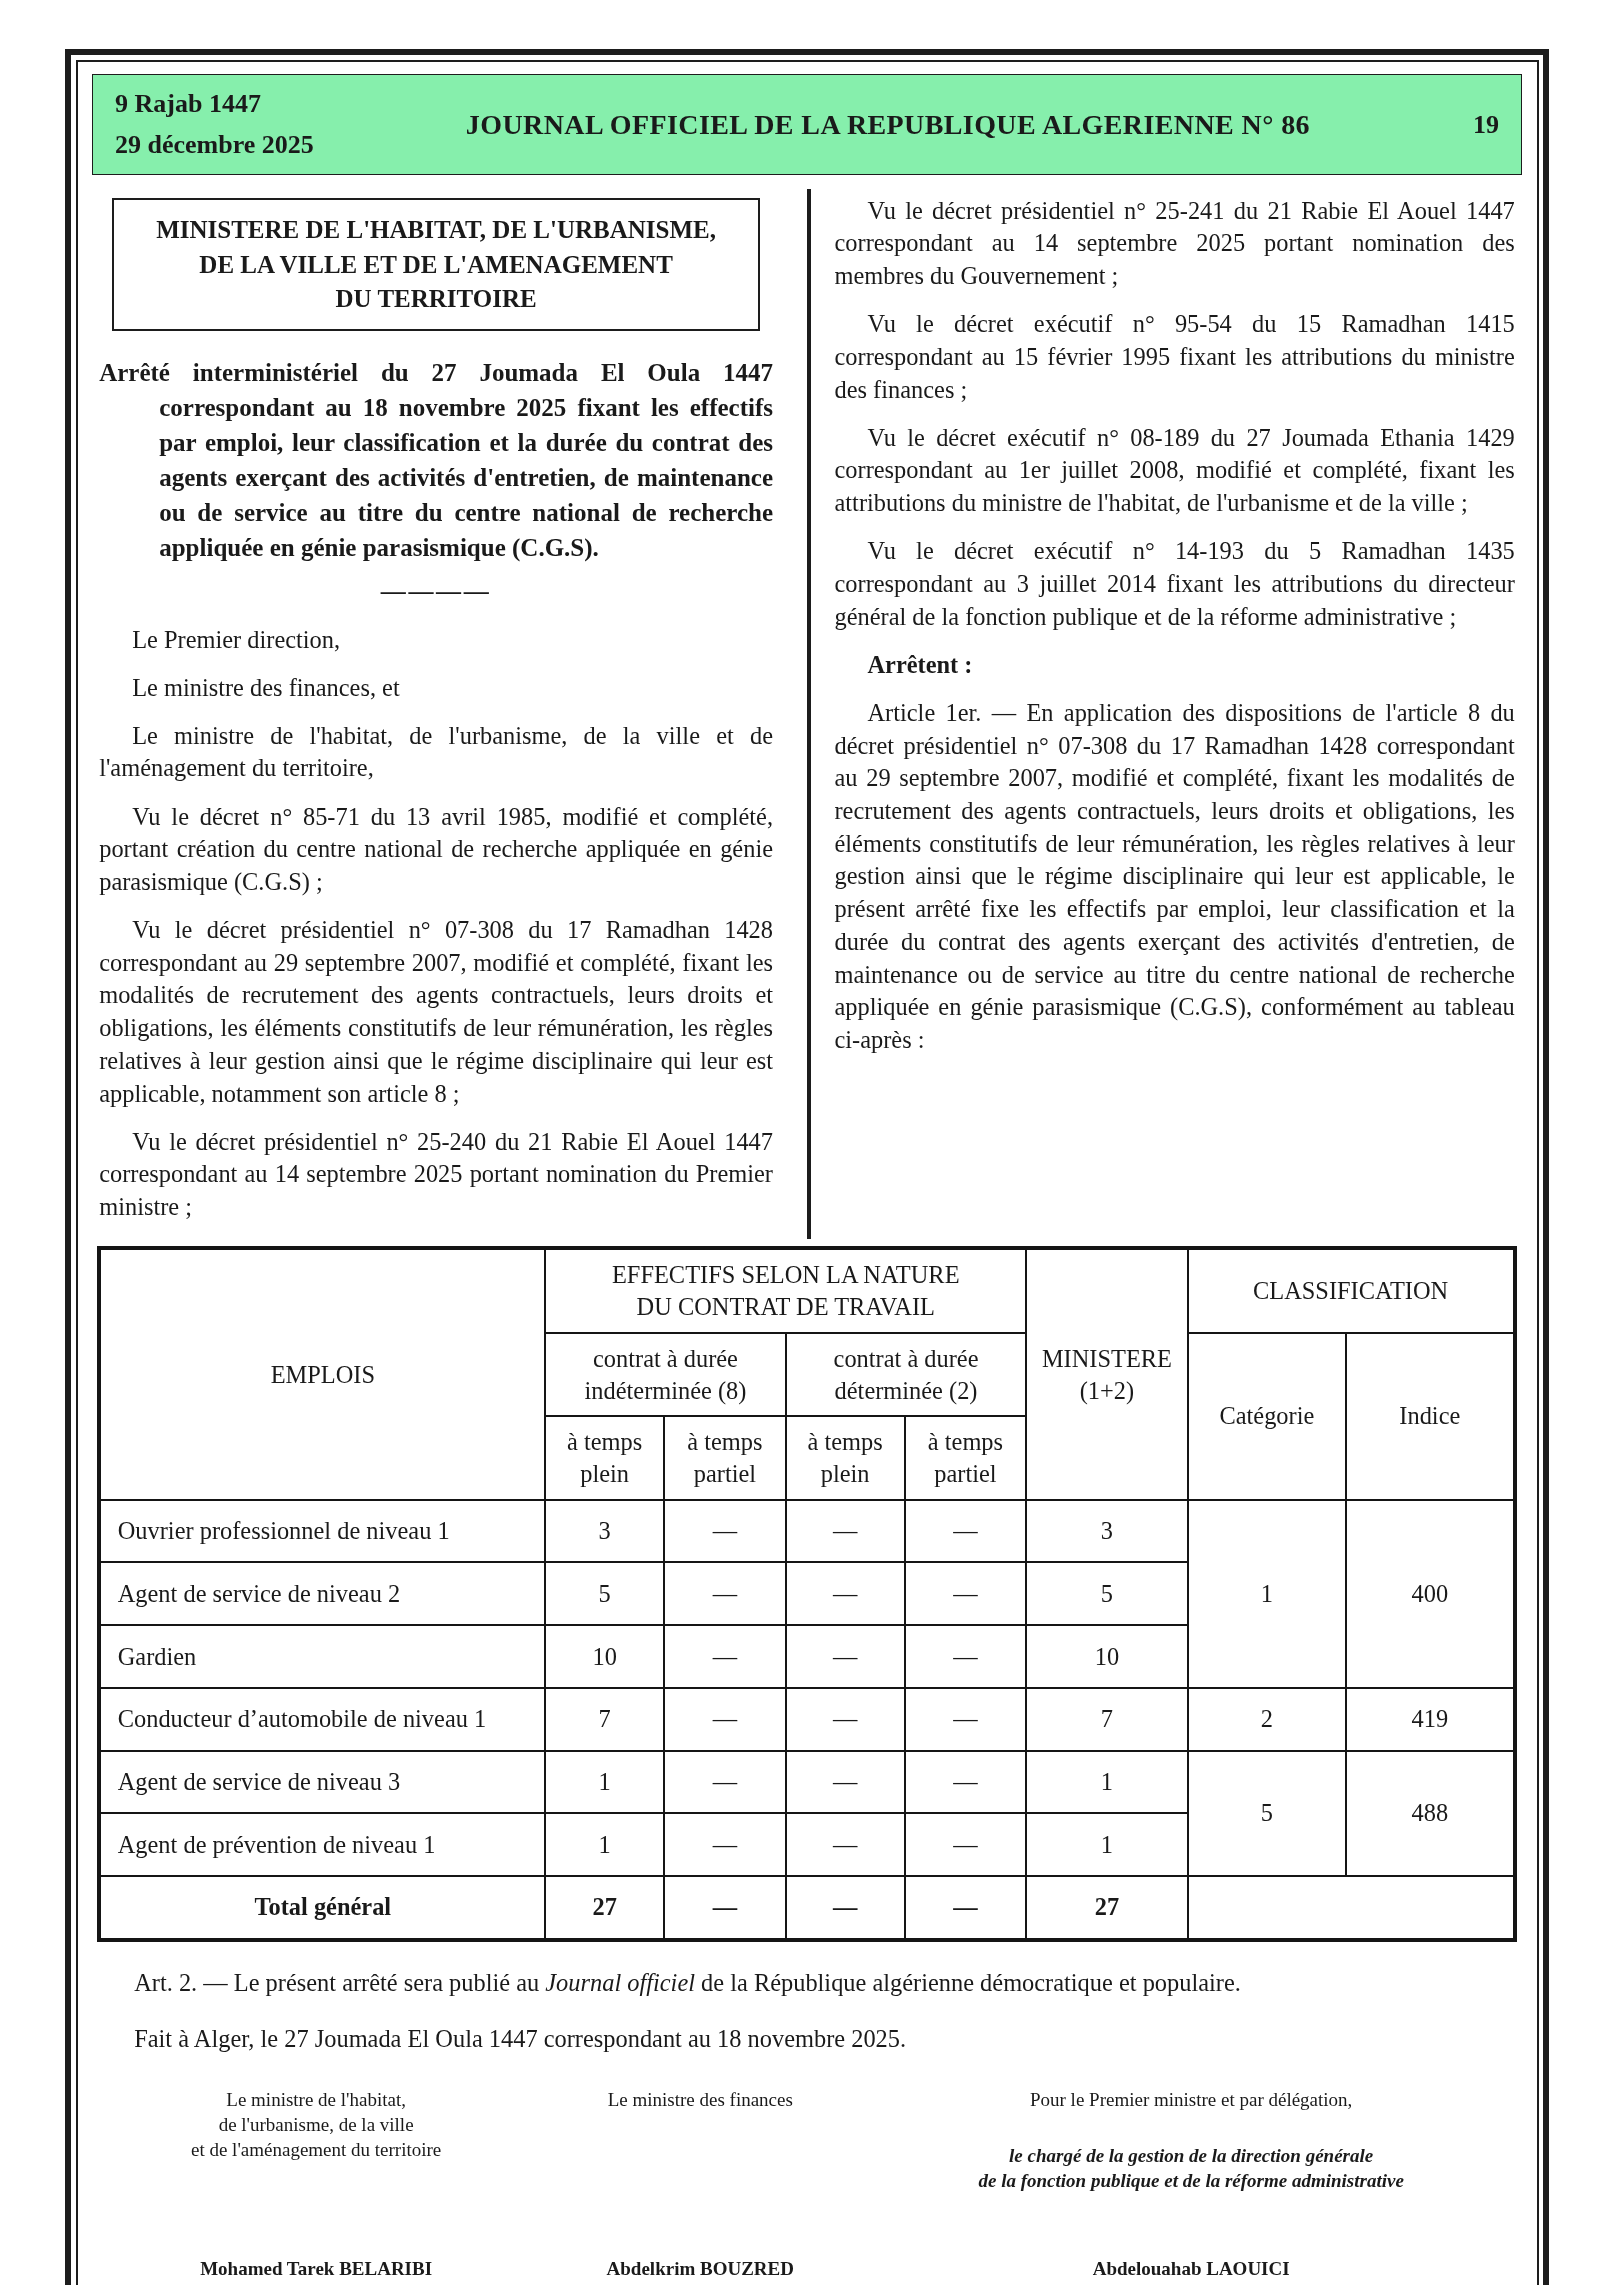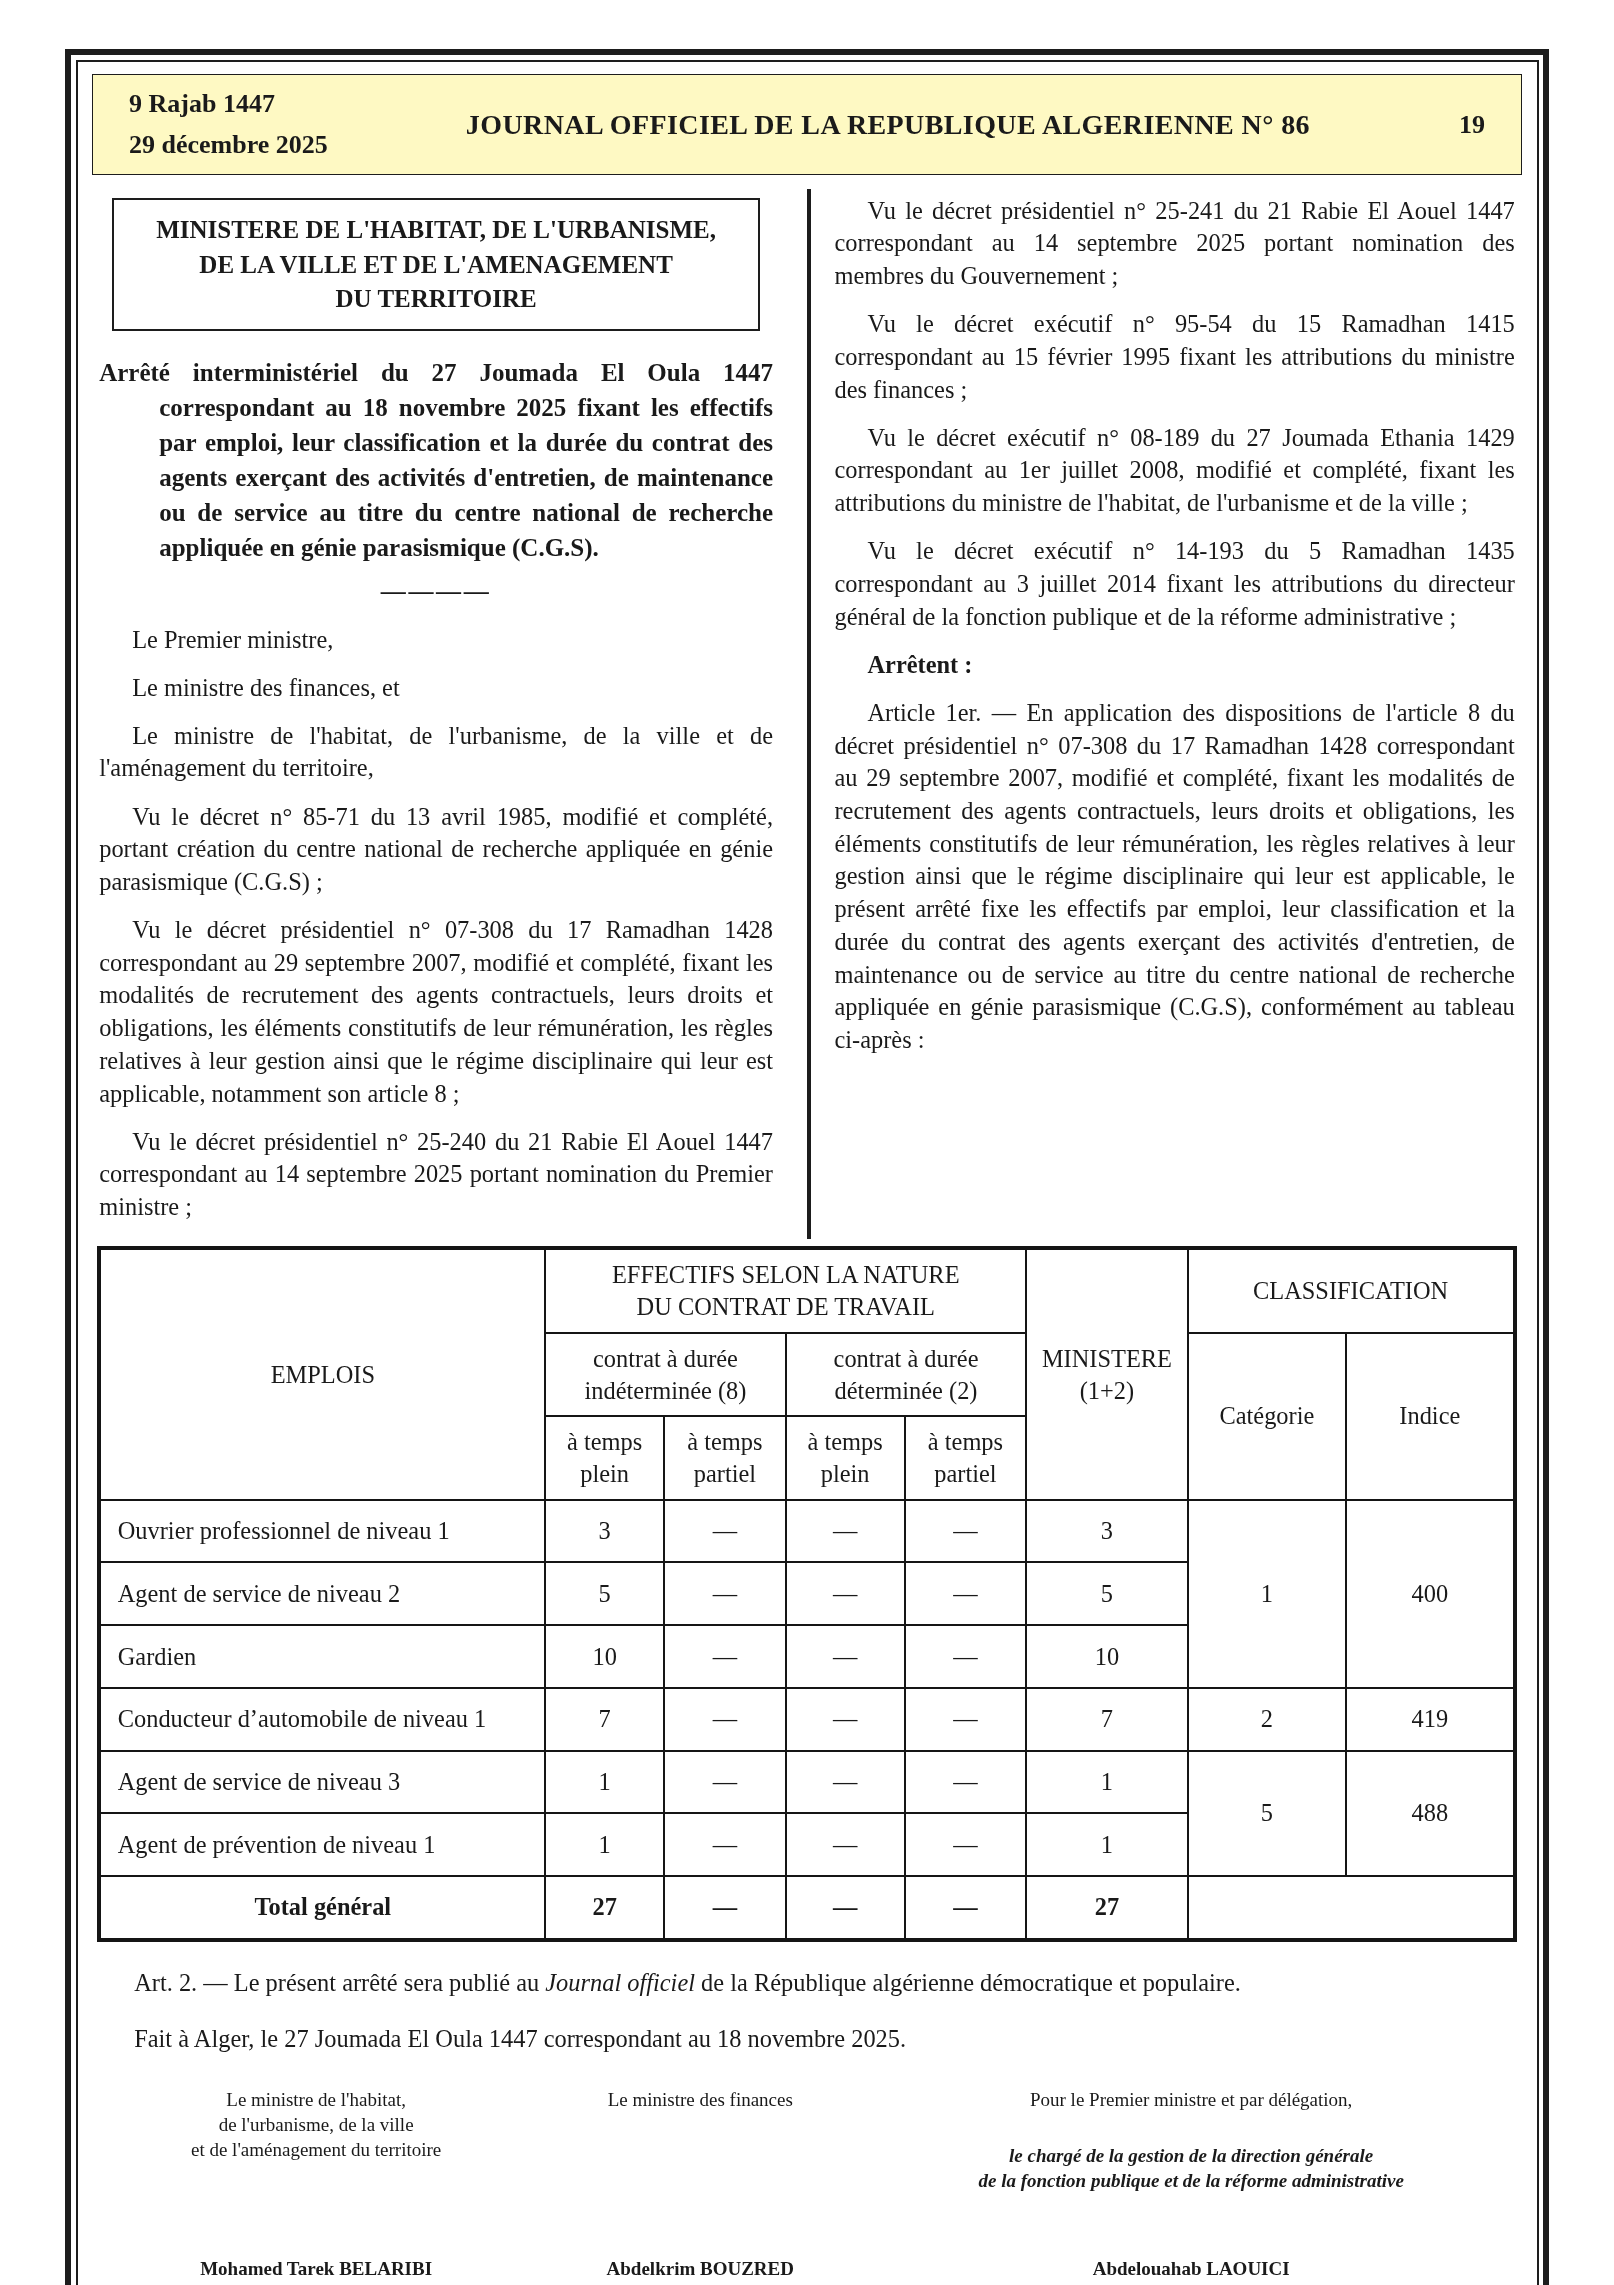--- a/index.html
+++ b/index.html
@@ -10,22 +10,22 @@
   }
   .page-frame{
     position:absolute;left:65px;top:49px;width:1484px;box-sizing:border-box;
     border:6.3px solid #1d1d1d;padding:4.5px;background:#fff;
   }
   .page-inner{
     border:2.7px solid #1d1d1d;padding:11px 12.7px 27px;box-sizing:border-box;
   }
   
   .header-band{
-    display:flex;align-items:center;background:#fef9c3;border:1.8px solid #1d1d1d;
-    padding:9px 36px;margin:1.8px 1.8px 14.5px;
+    display:flex;align-items:center;background:#86efac;border:1.8px solid #1d1d1d;
+    padding:9px 22px;margin:1.8px 1.8px 14.5px;
   }
   .hdr-dates{font-weight:bold;font-size:26px;line-height:1.55;white-space:nowrap;}
   .hdr-title{flex:1;text-align:center;font-weight:bold;font-size:28px;letter-spacing:0.4px;padding:0 16.3px;}
   .hdr-page{font-weight:bold;font-size:26px;padding-left:11px;}
   
   .columns{display:flex;margin-top:3.6px;}
   .col{width:50%;box-sizing:border-box;font-size:24.4px;line-height:1.34;text-align:justify;}
   .col-left{padding:0 34px 0 9px;}
   .col-right{border-left:4.5px solid #1d1d1d;padding:5.4px 9px 0 23.5px;}
   .ministry-box{
@@ -85,21 +85,21 @@
 
     <div class="columns">
       <div class="col col-left">
         <div class="ministry-box">
           <span>MINISTERE DE L'HABITAT, DE L'URBANISME,</span>
           <span>DE LA VILLE ET DE L'AMENAGEMENT</span>
           <span>DU TERRITOIRE</span>
         </div>
         <p class="decree-title">Arrêté interministériel du 27 Joumada El Oula 1447 correspondant au 18 novembre 2025 fixant les effectifs par emploi, leur classification et la durée du contrat des agents exerçant des activités d'entretien, de maintenance ou de service au titre du centre national de recherche appliquée en génie parasismique (C.G.S).</p>
         <p class="sep-dashes">————</p>
-        <p class="para">Le Premier ministre,</p>
+        <p class="para">Le Premier direction,</p>
         <p class="para">Le ministre des finances, et</p>
         <p class="para">Le ministre de l'habitat, de l'urbanisme, de la ville et de l'aménagement du territoire,</p>
         <p class="para">Vu le décret n° 85-71 du 13 avril 1985, modifié et complété, portant création du centre national de recherche appliquée en génie parasismique (C.G.S) ;</p>
         <p class="para">Vu le décret présidentiel n° 07-308 du 17 Ramadhan 1428 correspondant au 29 septembre 2007, modifié et complété, fixant les modalités de recrutement des agents contractuels, leurs droits et obligations, les éléments constitutifs de leur rémunération, les règles relatives à leur gestion ainsi que le régime disciplinaire qui leur est applicable, notamment son article 8 ;</p>
         <p class="para">Vu le décret présidentiel n° 25-240 du 21 Rabie El Aouel 1447 correspondant au 14 septembre 2025 portant nomination du Premier ministre ;</p>
       </div>
       <div class="col col-right">
         <p class="para">Vu le décret présidentiel n° 25-241 du 21 Rabie El Aouel 1447 correspondant au 14 septembre 2025 portant nomination des membres du Gouvernement ;</p>
         <p class="para">Vu le décret exécutif n° 95-54 du 15 Ramadhan 1415 correspondant au 15 février 1995 fixant les attributions du ministre des finances ;</p>
         <p class="para">Vu le décret exécutif n° 08-189 du 27 Joumada Ethania 1429 correspondant au 1er juillet 2008, modifié et complété, fixant les attributions du ministre de l'habitat, de l'urbanisme et de la ville ;</p>

